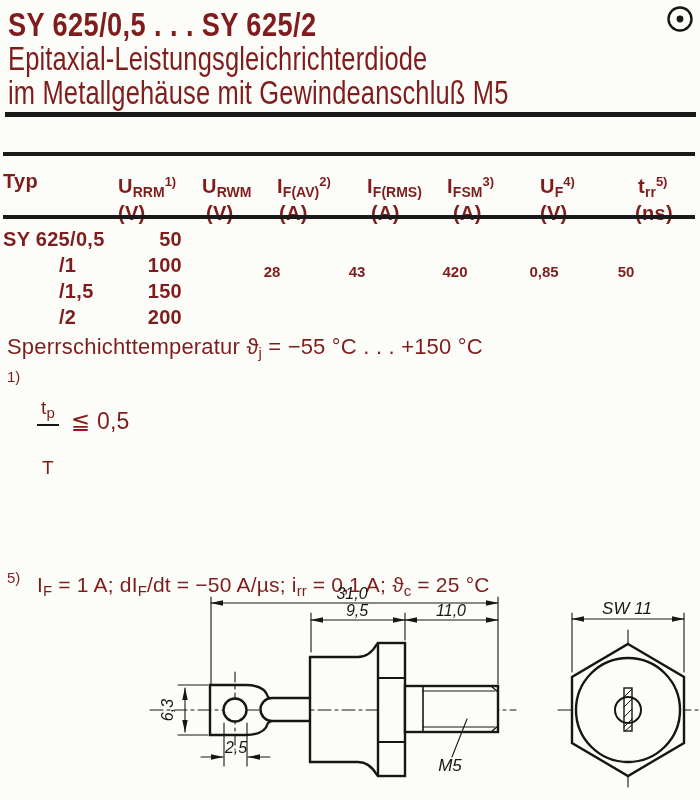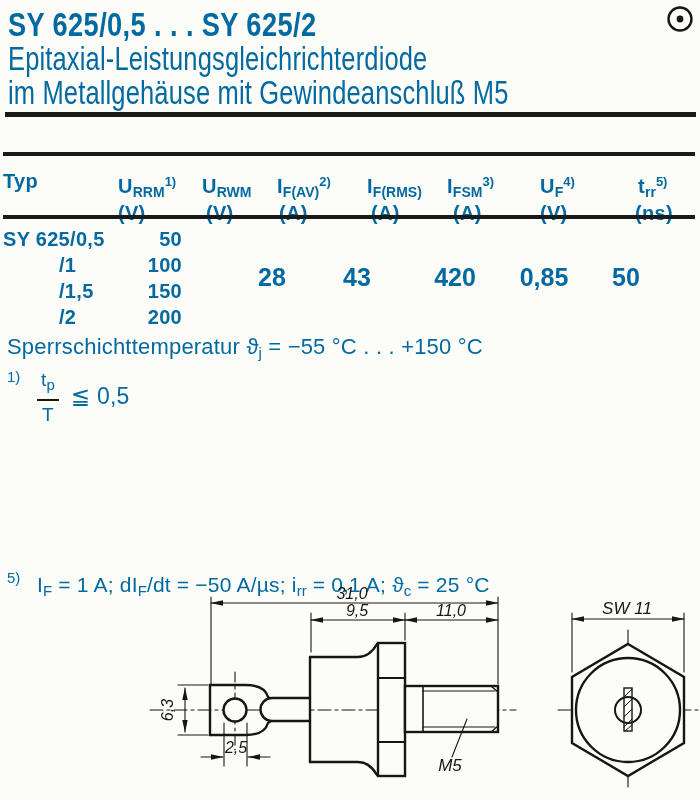--- a/index.html
+++ b/index.html
@@ -1,48 +1,48 @@
 <!DOCTYPE html>
 <html><head>
 <meta charset="utf-8">
 <style>
   html,body{margin:0;padding:0;background:#e8e8e4;}
   #page{
     position:relative;width:700px;height:800px;
-    background:#fcfcf9;color:#0369a1;overflow:hidden;
+    background:#fcfcf9;color:#7f1d1d;overflow:hidden;
     font-family:"Liberation Sans","DejaVu Sans",sans-serif;
   }
   .abs{position:absolute;}
   .nowrap{white-space:nowrap;}
   
   .title{
     left:8px;top:5px;font-size:34px;font-weight:700;letter-spacing:.5px;
     transform:scaleX(.80);transform-origin:0 0;
   }
   .subtitle{
     left:8px;top:41px;font-size:34px;font-weight:400;line-height:34px;
     transform:scaleX(.75);transform-origin:0 0;letter-spacing:.2px;
   }
   .rule{background:#1a1a1a;}
   
   .th,.cell{font-size:20px;font-weight:700;letter-spacing:.3px;}
   .th{line-height:21px;}
   .sb{font-size:14px;vertical-align:-4px;letter-spacing:0;}
   .sp{font-size:13px;vertical-align:7px;letter-spacing:0;}
   .vcol{width:62px;text-align:right;}
-  .shared{transform:translateX(-50%);font-size:25px;font-weight:700;text-align:center;}
+  .shared{transform:translateX(-50%);font-size:15px;font-weight:700;text-align:center;}
   
   .bodyline{font-size:22px;letter-spacing:.2px;}
   .fnline{font-size:21px;letter-spacing:.2px;}
   .bsub{font-size:15px;vertical-align:-4px;letter-spacing:0;}
   .mk{display:inline-block;width:30px;font-size:15px;vertical-align:9px;letter-spacing:0;}
   .fn1wrap{display:flex;align-items:center;}
   .fn1wrap .mk{align-self:flex-start;margin-top:2px;}
   .frac{display:inline-block;text-align:center;}
-  .frac .num,.frac .den{display:block;font-size:19px;line-height:27px;font-weight:400;}
+  .frac .num,.frac .den{display:block;font-size:19px;line-height:20px;font-weight:400;margin-top:32px;}
   .frac .num{border-bottom:2.4px solid #161616;padding:0 4px 1px 4px;}
   .rel{font-size:23px;margin-left:12px;position:relative;top:-1px;text-align:center;}
   svg text{font-family:"Liberation Sans","DejaVu Sans",sans-serif;fill:#161616;}
   .dimtxt{font-size:16px;font-style:italic;}
   .dimtxt2{font-size:17px;font-style:italic;}
 </style>
 </head>
 <body>
 
 <div id="page">

